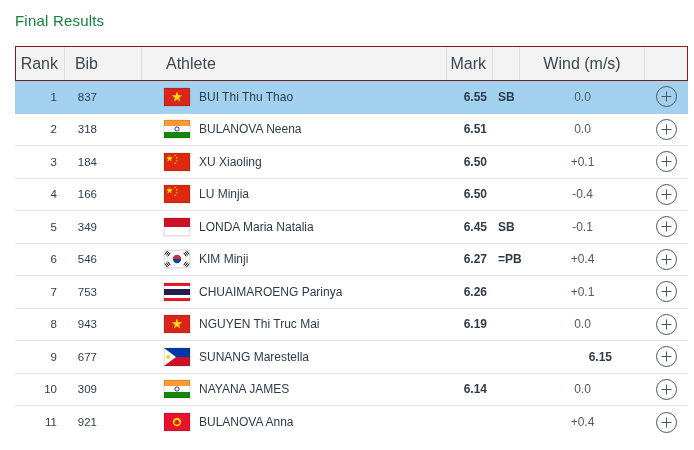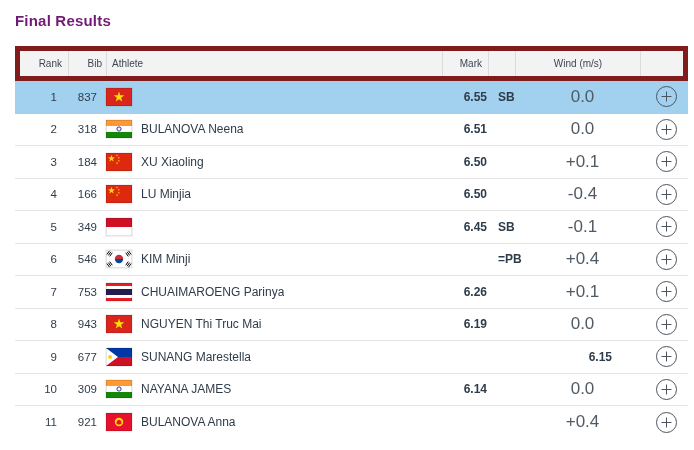--- a/index.html
+++ b/index.html
@@ -2,50 +2,50 @@
 <html><head>
 <meta charset="utf-8">
 <style>
   html,body { margin:0; padding:0; }
   body {
     width:694px; height:450px; background:#ffffff; overflow:hidden;
     font-family:"Liberation Sans", sans-serif;
     --highlight:#a2d1f0;
   }
   .page-title {
-    margin:12px 0 0 15px; font-size:15px; font-weight:bold;
-    color:#701a75; letter-spacing:0.2px;
+    margin:12px 0 0 15px; font-size:15px; font-weight:normal;
+    color:#15803d; letter-spacing:0.2px;
   }
   .results-table { margin:17px 0 0 15px; width:673px; color:#2e3c4a; }
   .thead {
     display:flex; height:35px; background:#f3f3f3;
-    border:5px solid #7f1d1d; box-sizing:border-box;
-    font-size:10px; color:#3c4852;text-align:center;
+    border:1px solid #7f1d1d; box-sizing:border-box;
+    font-size:16px; color:#3c4852;text-align:center;
   }
   .th { display:flex; align-items:center; box-sizing:border-box; height:100%; }
   .th + .th { border-left:1px solid #dcdcdc; }
   .row {
     display:flex; height:32.5px; align-items:center;
     border-bottom:1px solid #e4e4e4; box-sizing:border-box;
     background:#ffffff; font-size:12px;
   }
   .row:last-child { border-bottom:none; }
   .row.highlighted { background:var(--highlight); border-bottom-color:var(--highlight); }
   .td { display:flex; align-items:center; box-sizing:border-box; height:100%; }
 
   .col-rank    { width:48px;  justify-content:flex-end; padding-right:6px; }
   .col-bib     { width:38px;  justify-content:flex-end; padding-right:4px; }
-  .col-athlete { flex:1; justify-content:flex-start; padding-left:5px; min-width:0; }
+  .col-athlete { flex:1; justify-content:flex-start; padding-left:24px; min-width:0;margin-left:39px; }
   .col-mark    { width:46px;  justify-content:flex-end; padding-right:6px; }
   .col-note    { width:27px;  justify-content:flex-start; padding-left:5px; }
   .col-wind    { width:125px; justify-content:center; }
   .col-actions { width:43px;  justify-content:center; }
 
   .td.col-mark, .td.col-note { font-weight:bold; }
-  .td.col-wind { color:#4f5a64; font-size:17px; }
+  .td.col-wind { color:#4f5a64; font-size:12px; }
   .td.col-rank, .td.col-bib { font-size:11.5px; }
 
   .flag {
     display:inline-flex; width:26px; height:18px; margin-right:9px;
     flex:none; box-shadow:0 0 1px rgba(0,0,0,0.35);
   }
   .athlete-name {
     white-space:nowrap; overflow:hidden; text-overflow:ellipsis;
   }
   .plus-btn {
@@ -76,20 +76,21 @@
     <div class="td col-rank">1</div>
     <div class="td col-bib">837</div>
     <div class="td col-athlete">
       <span class="flag">
               <svg viewBox="0 0 26 18" width="26" height="18">
                 <rect width="26" height="18" fill="#da251d"></rect>
                 <polygon points="13.00,3.50 14.29,7.22 18.23,7.30 15.09,9.68 16.23,13.45 13.00,11.20 9.77,13.45 10.91,9.68 7.77,7.30 11.71,7.22" fill="#ffde00"></polygon>
                 <rect x="0.3" y="0.3" width="25.4" height="17.4" fill="none" stroke="rgba(0,0,0,0.18)" stroke-width="0.6"></rect>
               </svg>
             </span>
+      <span class="athlete-name">BUI Thi Thu Thao</span>
     </div>
     <div class="td col-mark">6.55</div>
     <div class="td col-note">SB</div>
     <div class="td col-wind">0.0</div>
     <div class="td col-actions">
       <button class="plus-btn">
         <svg width="11" height="11" viewBox="0 0 11 11">
           <line x1="5.5" y1="0.5" x2="5.5" y2="10.5" stroke="#4c555e" stroke-width="1"></line>
           <line x1="0.5" y1="5.5" x2="10.5" y2="5.5" stroke="#4c555e" stroke-width="1"></line>
         </svg>
@@ -189,20 +190,21 @@
     <div class="td col-rank">5</div>
     <div class="td col-bib">349</div>
     <div class="td col-athlete">
       <span class="flag">
               <svg viewBox="0 0 26 18" width="26" height="18">
                 <rect width="26" height="9" fill="#ce1126"></rect>
                 <rect y="9" width="26" height="9" fill="#ffffff"></rect>
                 <rect x="0.3" y="0.3" width="25.4" height="17.4" fill="none" stroke="rgba(0,0,0,0.18)" stroke-width="0.6"></rect>
               </svg>
             </span>
+      <span class="athlete-name">LONDA Maria Natalia</span>
     </div>
     <div class="td col-mark">6.45</div>
     <div class="td col-note">SB</div>
     <div class="td col-wind">-0.1</div>
     <div class="td col-actions">
       <button class="plus-btn">
         <svg width="11" height="11" viewBox="0 0 11 11">
           <line x1="5.5" y1="0.5" x2="5.5" y2="10.5" stroke="#4c555e" stroke-width="1"></line>
           <line x1="0.5" y1="5.5" x2="10.5" y2="5.5" stroke="#4c555e" stroke-width="1"></line>
         </svg>
@@ -237,20 +239,21 @@
                 <g transform="translate(22.4,14.4) rotate(-55)">
                   <line x1="-2.2" y1="-1.7" x2="2.2" y2="-1.7" stroke="#000" stroke-width="0.9"></line>
                   <line x1="-2.2" y1="0" x2="2.2" y2="0" stroke="#000" stroke-width="0.9"></line>
                   <line x1="-2.2" y1="1.7" x2="2.2" y2="1.7" stroke="#000" stroke-width="0.9"></line>
                 </g>
                 <rect x="0.3" y="0.3" width="25.4" height="17.4" fill="none" stroke="rgba(0,0,0,0.18)" stroke-width="0.6"></rect>
               </svg>
             </span>
       <span class="athlete-name">KIM Minji</span>
     </div>
+    <div class="td col-mark">6.27</div>
     <div class="td col-note">=PB</div>
     <div class="td col-wind">+0.4</div>
     <div class="td col-actions">
       <button class="plus-btn">
         <svg width="11" height="11" viewBox="0 0 11 11">
           <line x1="5.5" y1="0.5" x2="5.5" y2="10.5" stroke="#4c555e" stroke-width="1"></line>
           <line x1="0.5" y1="5.5" x2="10.5" y2="5.5" stroke="#4c555e" stroke-width="1"></line>
         </svg>
       </button>
     </div>

